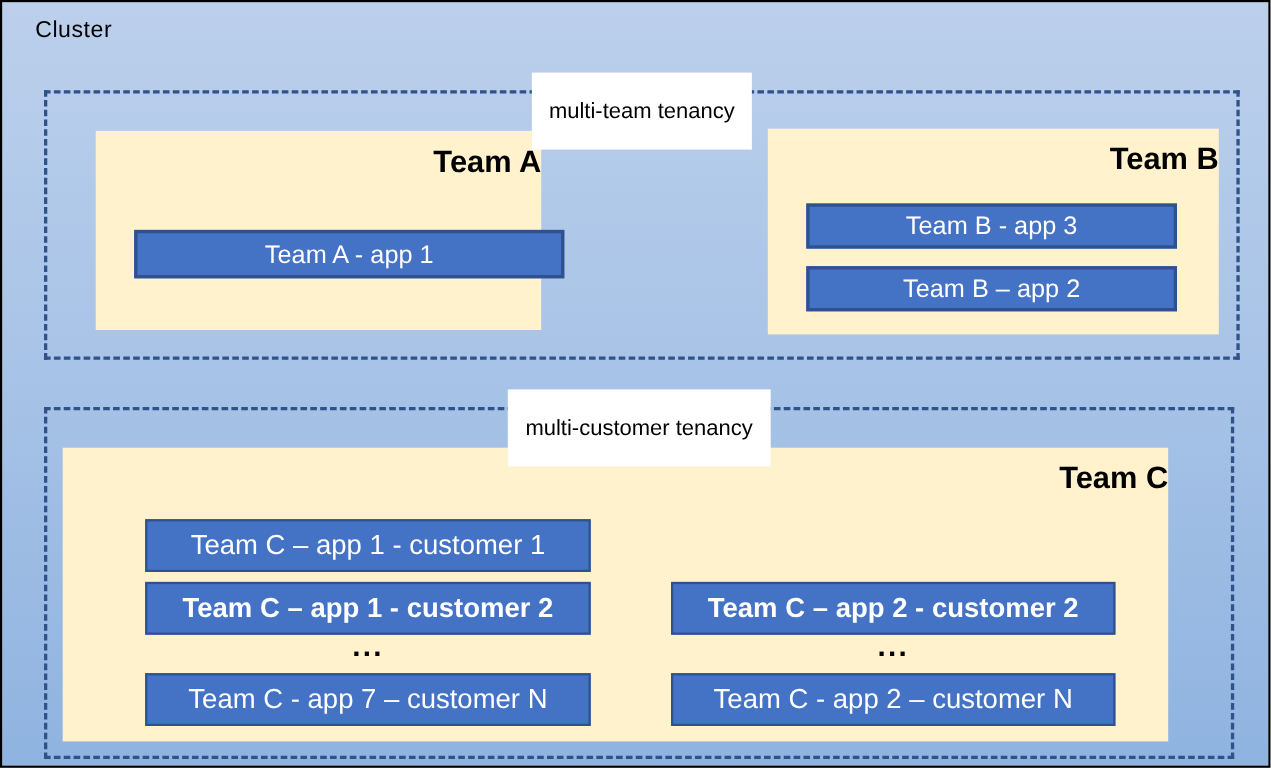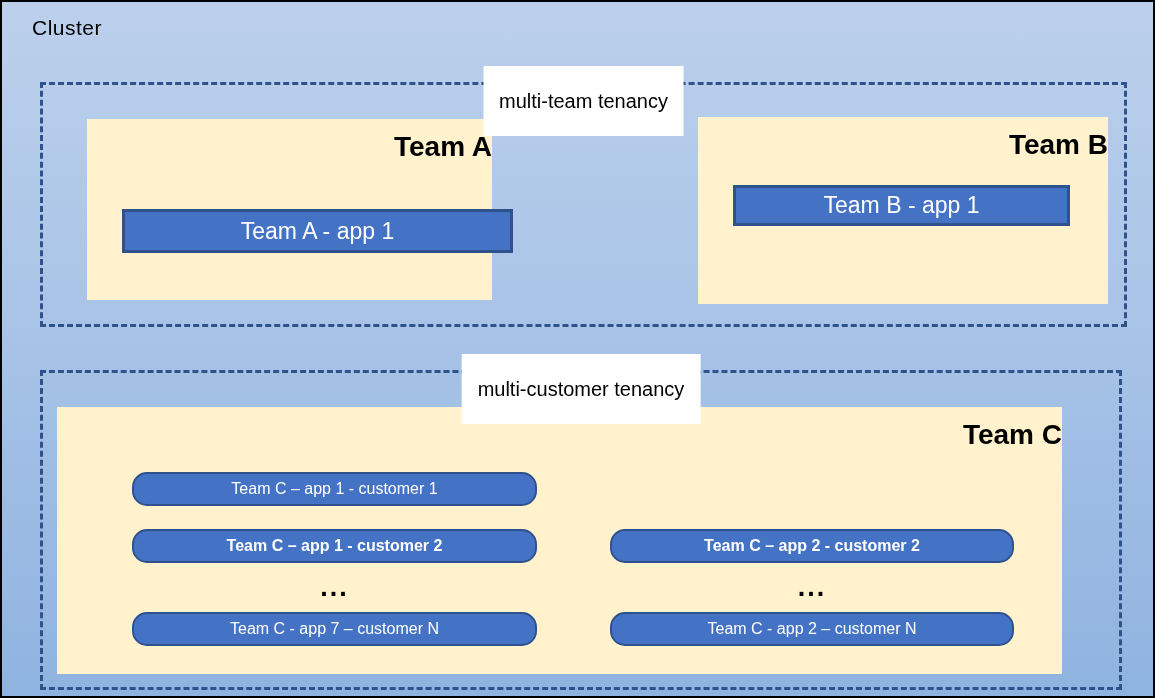--- a/index.html
+++ b/index.html
@@ -83,21 +83,21 @@
     justify-content:center;
     font-size:23px;
     white-space:nowrap;
   }
   .team-a .app-box { left:35px; top:90px; width:391px; height:44px; }
   .team-b .app-box.app-1 { left:35px; top:68px;  width:337px; height:41px; }
   .team-b .app-box.app-2 { left:35px; top:125px; width:337px; height:41px; }
   .team-c-col { position:absolute; top:0; height:100%; }
   .team-c-col.col-1 { left:75px;  width:405px; }
   .team-c-col.col-2 { left:553px; width:404px; }
-  .team-c .app-box { left:0; width:100%; height:34px; font-size:16px; border-width:2px;border-radius:15px; }
+  .team-c .app-box { left:0; width:100%; height:48px; font-size:25px; border-width:2px; }
   .team-c .app-row-1 { top:65px; }
   .team-c .app-row-2 { top:122px;font-weight:bold; }
   .team-c .app-row-n { top:205px; }
   .ellipsis {
     position:absolute;
     top:165px; left:0; right:0;
     text-align:center;
     font-size:27px;
     font-weight:bold;
     color:var(--text-dark);
@@ -114,21 +114,22 @@
   <div class="tenancy-box multi-team">
     <div class="tenancy-label">multi-team tenancy</div>
 
     <div class="team-box team-a">
       <div class="team-title">Team A</div>
       <div class="app-box">Team A - app 1</div>
     </div>
 
     <div class="team-box team-b">
       <div class="team-title">Team B</div>
-      <div class="app-box app-1">Team B - app 1</div>
+      <div class="app-box app-1">Team B - app 3</div>
+      <div class="app-box app-2">Team B – app 2</div>
     </div>
   </div>
 
   <div class="tenancy-box multi-customer">
     <div class="tenancy-label">multi-customer tenancy</div>
 
     <div class="team-box team-c">
       <div class="team-title">Team C</div>
 
       <div class="team-c-col col-1">

